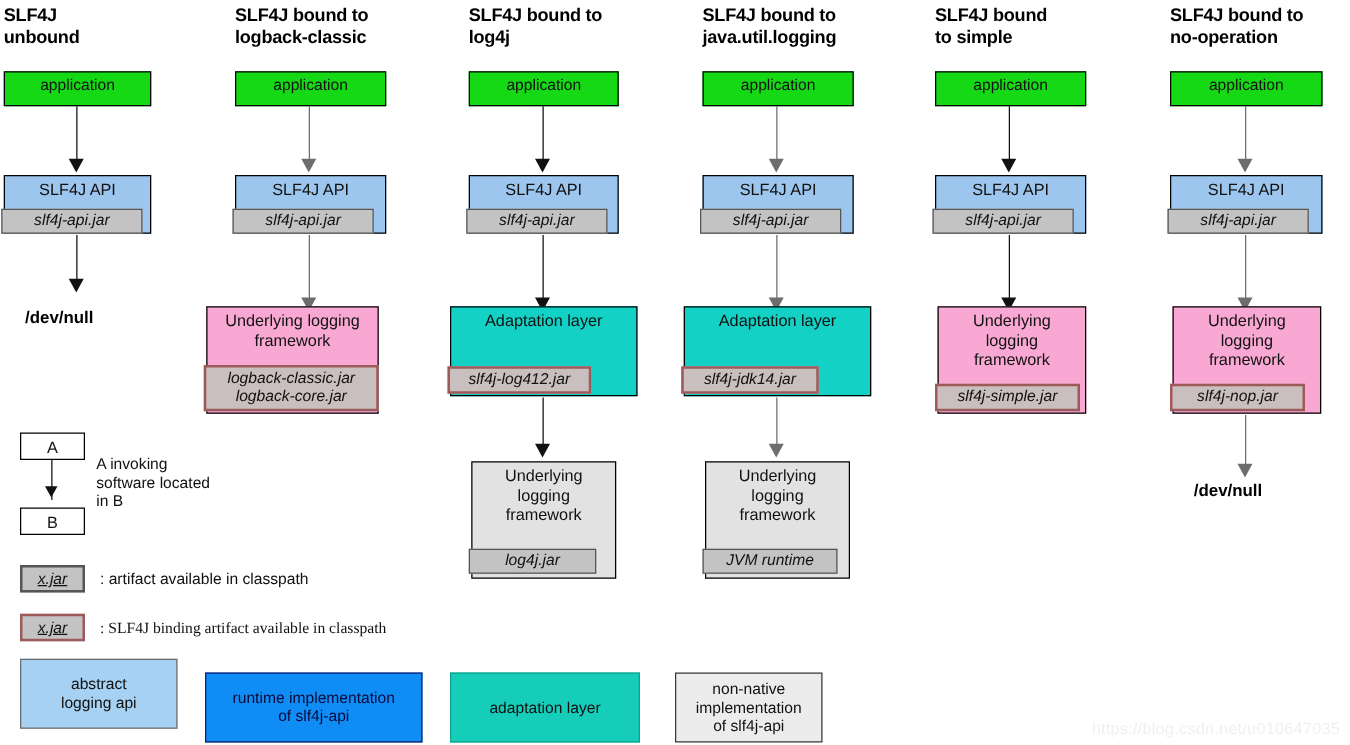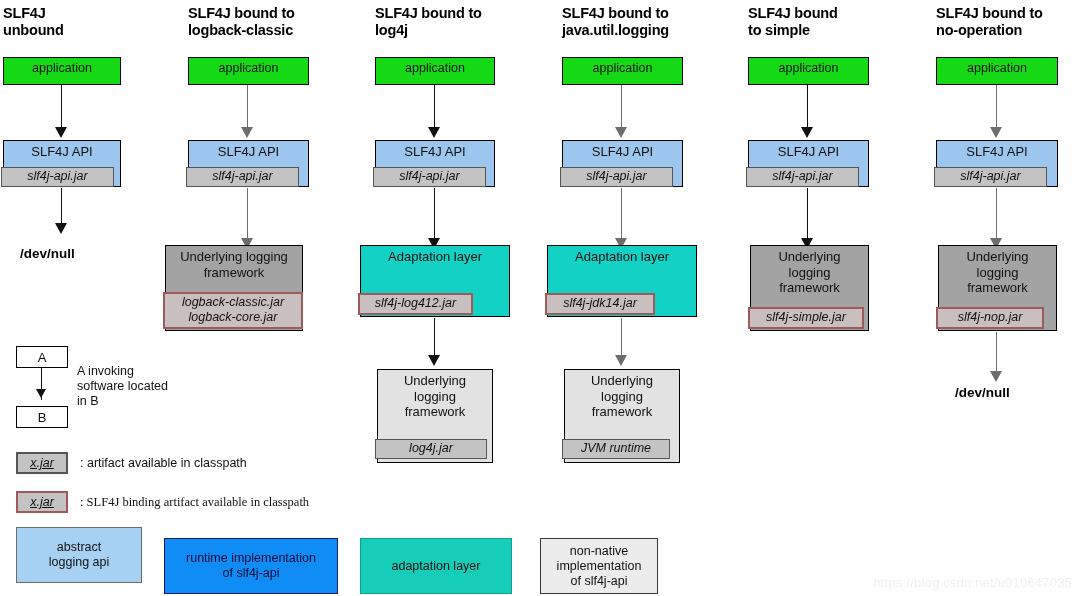--- a/index.html
+++ b/index.html
@@ -42,21 +42,21 @@
     font-size:13px;
     line-height:15.5px;
     padding-top:3px;
     white-space:pre-line;
     color:#111;
   }
   .node.app .node-label{font-size:12.5px;padding-top:3px;}
 
   .green{background:#16d916;}
   .lightblue{background:#9dc6ee;}
-  .vividblue{background:#a3a3a3;}
+  .vividblue{background:#f9a8d4;}
   .teal{background:#13d1c4;}
   .lightgrey{background:#e2e2e2;}
 
   
   .jar{
     position:absolute;
     box-sizing:border-box;
     background:#c3c3c3;
     border:1px solid #555;
     font-size:12.5px;
@@ -237,21 +237,21 @@
   <div class="jar binding" style="left:358px;top:293px;width:115px;">slf4j-log412.jar</div>
 
   <div class="vline" style="left:434px;top:318px;height:40px;"></div>
   <div class="arrowhead" style="left:428px;top:355px;"></div>
 
   <div class="node lightgrey" style="left:377px;top:369px;width:116px;height:94px;">
     <span class="node-label">Underlying
 logging
 framework</span>
   </div>
-  <div class="jar" style="left:375px;top:439px;width:112px;">log4j.jar</div>
+  <div class="jar" style="left:375px;top:439px;width:102px;">log4j.jar</div>
 
   <div class="node app green" style="left:562px;top:57px;width:121px;height:28px;">
     <span class="node-label">application</span>
   </div>
   <div class="vline grey" style="left:621px;top:85px;height:44px;"></div>
   <div class="arrowhead grey" style="left:615px;top:127px;"></div>
 
   <div class="node lightblue" style="left:562px;top:140px;width:121px;height:47px;">
     <span class="node-label">SLF4J API</span>
   </div>

